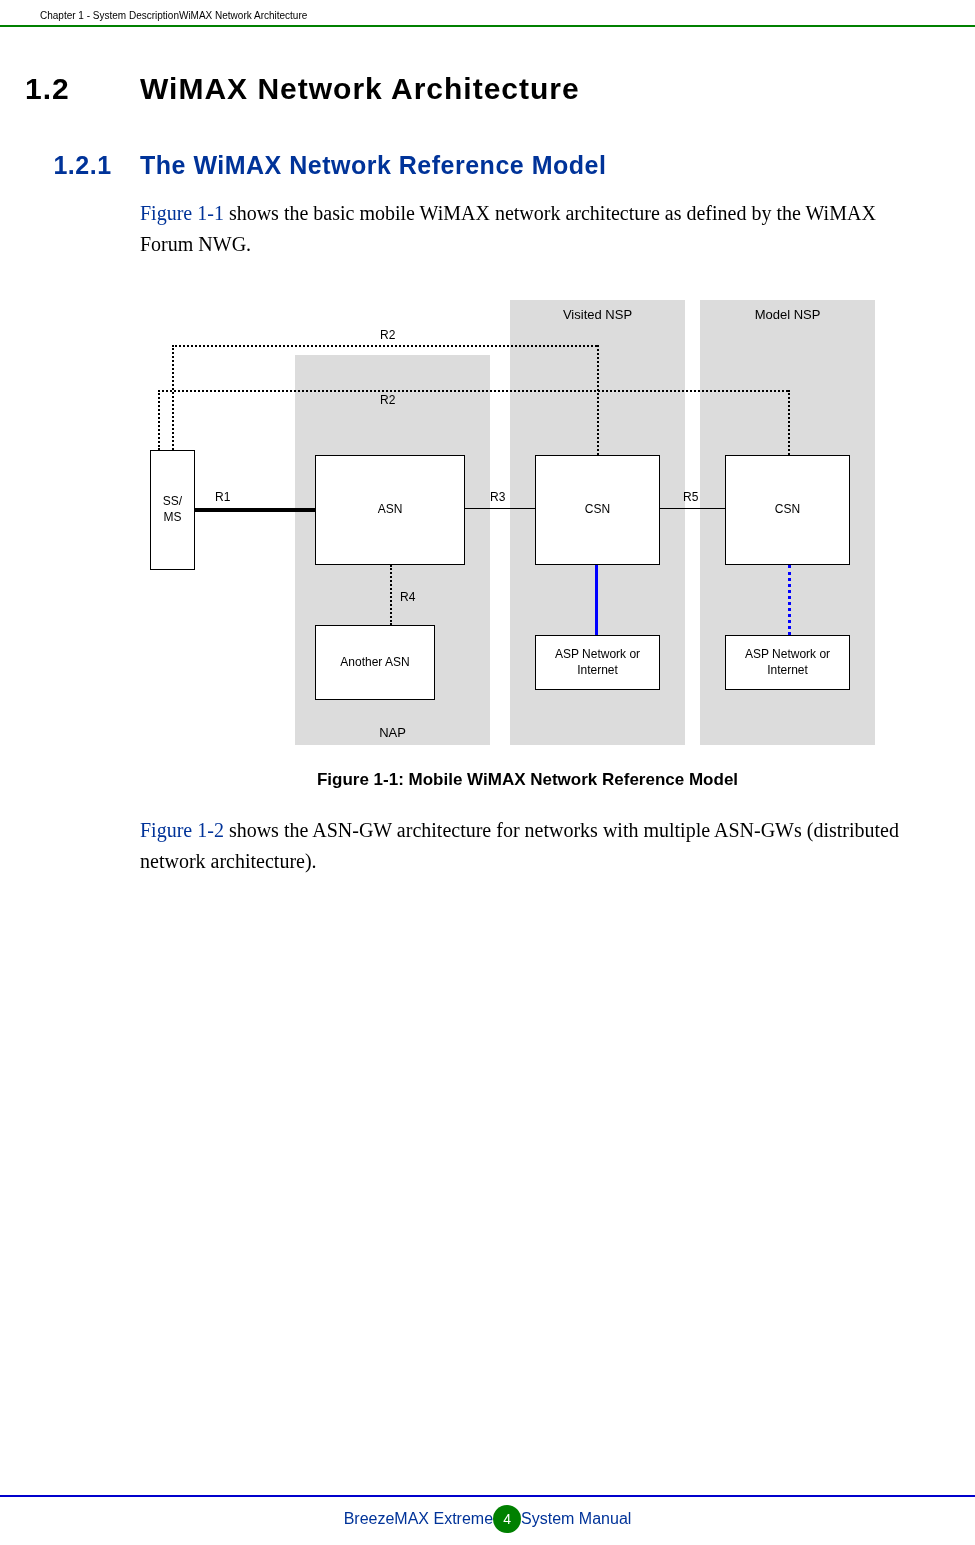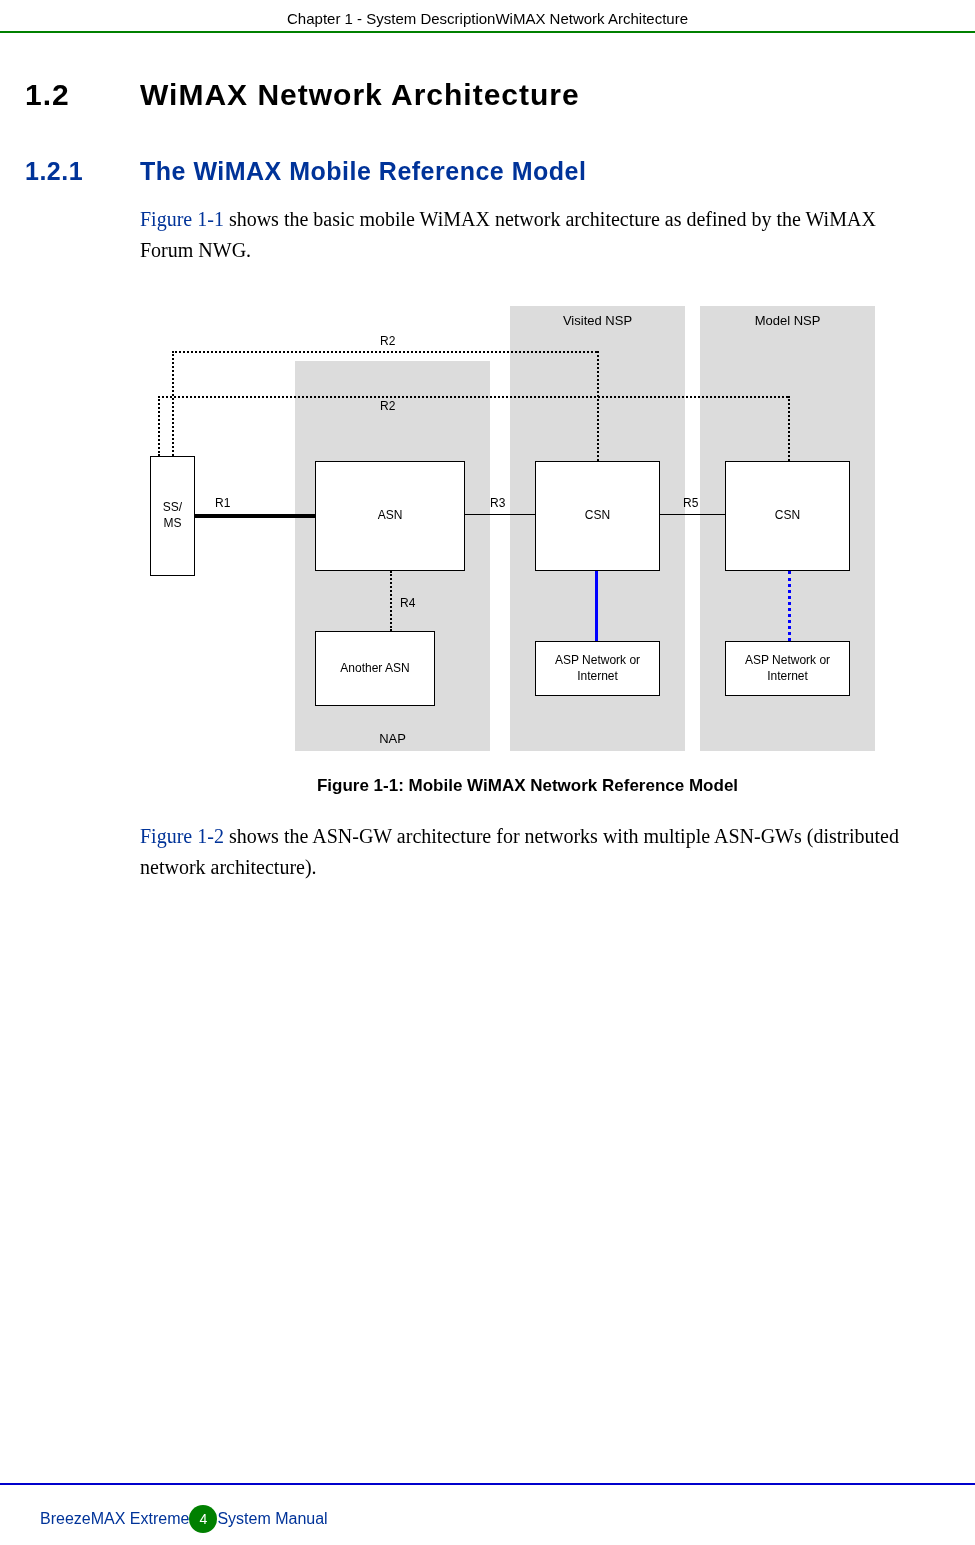--- a/index.html
+++ b/index.html
@@ -5,24 +5,24 @@
     * { margin: 0; padding: 0; box-sizing: border-box; }
     body {
       width: 975px;
       height: 1545px;
       font-family: Georgia, 'Times New Roman', serif;
       background: #fff;
       position: relative;
     }
     .page-header {
       display: flex;
-      justify-content: center;
+      justify-content: flex-start;
       padding: 10px 40px 4px 40px;
       font-family: Arial, Helvetica, sans-serif;
-      font-size: 15px;
+      font-size: 10px;
       color: #000;
       border-bottom: 2px solid #008000;
     }
     .content {
       padding: 45px 60px 0 25px;
     }
     .h1-section {
       display: flex;
       font-family: Arial, Helvetica, sans-serif;
       font-weight: bold;
@@ -34,21 +34,21 @@
     .h1-num { width: 115px; flex-shrink: 0; }
     .h2-section {
       display: flex;
       font-family: Arial, Helvetica, sans-serif;
       font-weight: bold;
       font-size: 25px;
       color: #003399;
       letter-spacing: 0.5px;
       margin-bottom: 18px;
     }
-    .h2-num { width: 115px; flex-shrink: 0; }
+    .h2-num { width: 115px; flex-shrink: 0; text-align: center; }
     .body-text {
       font-size: 20px;
       line-height: 1.55;
       margin-left: 115px;
       margin-bottom: 30px;
       color: #000;
     }
     .link-text { color: #003399; }
     .figure-caption {
       font-family: Arial, Helvetica, sans-serif;
@@ -137,23 +137,23 @@
     .r2b-lbl { left: 240px; top: 103px; }
     .r3-lbl { left: 350px; top: 200px; }
     .r4-lbl { left: 260px; top: 300px; }
     .r5-lbl { left: 543px; top: 200px; }
     .page-footer {
       position: absolute;
       bottom: 0;
       left: 0;
       right: 0;
       display: flex;
-      justify-content: flex-start;
+      justify-content: center;
       align-items: center;
-      padding: 20px 40px 12px 40px;
+      padding: 8px 40px 12px 40px;
       font-family: Arial, Helvetica, sans-serif;
       font-size: 16px;
       color: #003399;
       border-top: 2px solid #0000cc;
     }
     .page-num {
       background: #008000;
       color: #fff;
       width: 28px;
       height: 28px;
@@ -174,21 +174,21 @@
 
 <div class="content">
 
   <div class="h1-section">
     <span class="h1-num">1.2</span>
     <span>WiMAX Network Architecture</span>
   </div>
 
   <div class="h2-section">
     <span class="h2-num">1.2.1</span>
-    <span>The WiMAX Mobile Reference Model</span>
+    <span>The WiMAX Network Reference Model</span>
   </div>
 
   <p class="body-text">
     <span class="link-text">Figure 1-1</span><span> shows the basic mobile WiMAX network architecture as defined by the WiMAX Forum NWG.</span>
   </p>
 
   <div class="diagram-wrap">
     <div class="nsp-box nsp-visited">
       <div class="nsp-label">Visited NSP</div>
     </div>

